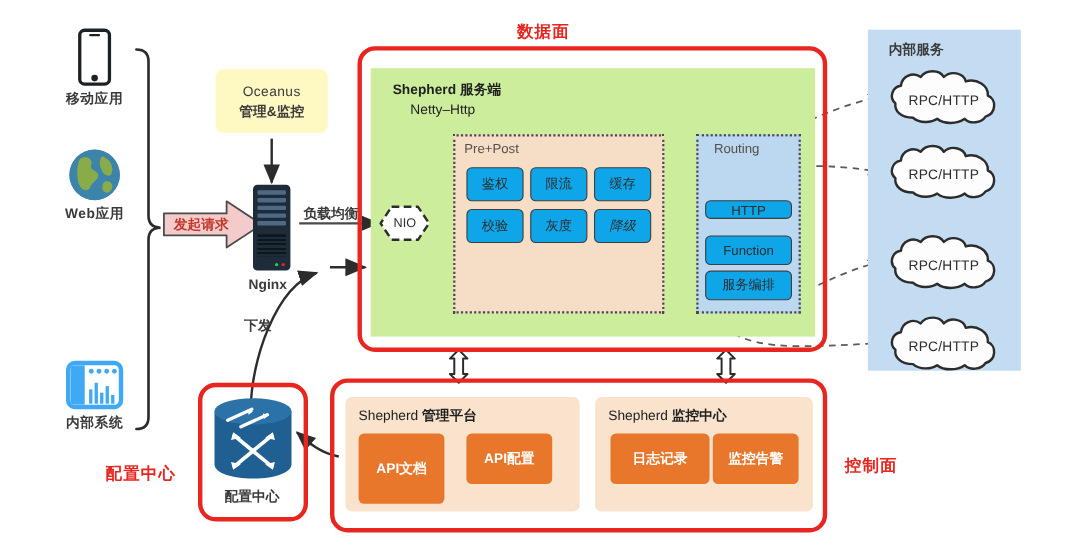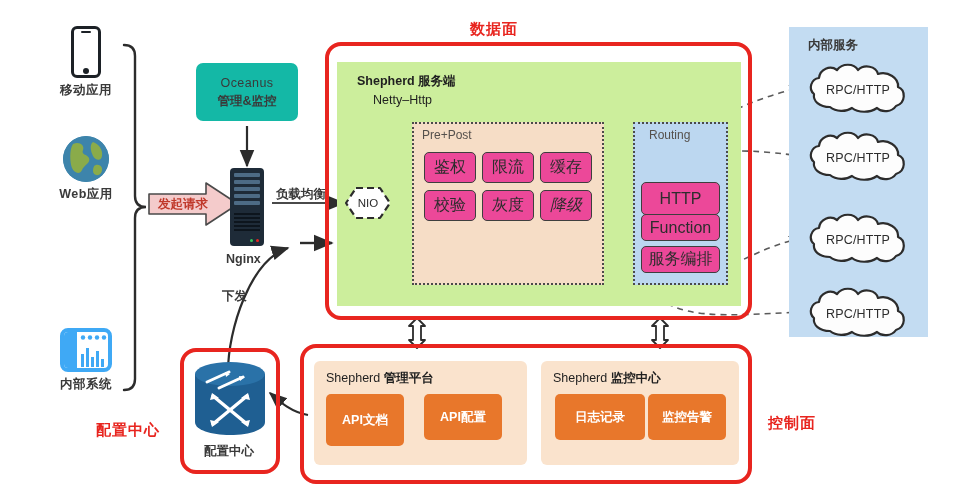--- a/index.html
+++ b/index.html
@@ -31,21 +31,21 @@
 
   
   .sys{width:52px;height:44px;margin:0 auto;border:4px solid #3fa9f5;border-radius:8px;
        background:#fff;box-sizing:border-box;position:relative;overflow:hidden;}
 
   
   .lbl{position:absolute;font-size:12.5px;font-weight:bold;color:#3a3a3a;white-space:nowrap;}
   .lbl-red{position:absolute;font-size:15px;font-weight:bold;color:#e8251f;white-space:nowrap;letter-spacing:1px;}
 
   
-  .oceanus{position:absolute;background:#14b8a6;border-radius:7px;
+  .oceanus{position:absolute;background:#fef9c3;border-radius:7px;
            display:flex;flex-direction:column;align-items:center;justify-content:center;
            font-size:12.5px;color:#3a3a3a;line-height:1.45;}
   .oceanus .en{font-weight:normal;letter-spacing:.4px;}
   .oceanus .cn{font-weight:bold;}
 
   
   .server{position:absolute;width:34px;height:78px;background:#1e2b38;border-radius:4px;
           box-sizing:border-box;padding:5px 4px;}
   .server .bay{height:4px;background:#4d6b85;border-radius:1px;margin-bottom:3px;}
   .server .vent{position:absolute;left:4px;right:4px;bottom:13px;height:20px;
@@ -62,23 +62,23 @@
 
   
   .green{position:absolute;background:#ccee9c;box-sizing:border-box;}
   .green .ttl{position:absolute;font-size:12.5px;color:#1f1f1f;line-height:1.5;}
   .green .ttl b{font-weight:bold;}
 
   
   .dotbox{position:absolute;border:2.5px dotted #4a4a4a;box-sizing:border-box;}
   .dotbox .hd{position:absolute;top:4px;left:8px;font-size:12px;color:#55504c;}
 
-  .chip{position:absolute;background:#ec4899;border:1.6px solid #3e3e3e;border-radius:5px;
+  .chip{position:absolute;background:#0ea5e9;border:1.6px solid #3e3e3e;border-radius:5px;
         display:flex;align-items:center;justify-content:center;
-        font-size:16px;color:#2d2d2d;box-sizing:border-box;}
+        font-size:12px;color:#2d2d2d;box-sizing:border-box;}
 
   
   .nio{position:absolute;}
 
   
   .bluepanel{position:absolute;background:#c3dcf2;}
   .cloud{position:absolute;}
   .cloud .ct{position:absolute;inset:0;display:flex;align-items:center;justify-content:center;
              font-size:12.5px;color:#2d2d2d;letter-spacing:.2px;}
 
@@ -227,21 +227,21 @@
   <div class="chip" style="left:424px;top:152px;width:52px;height:31px;">鉴权</div>
   <div class="chip" style="left:482px;top:152px;width:52px;height:31px;">限流</div>
   <div class="chip" style="left:540px;top:152px;width:52px;height:31px;">缓存</div>
   <div class="chip" style="left:424px;top:190px;width:52px;height:31px;">校验</div>
   <div class="chip" style="left:482px;top:190px;width:52px;height:31px;">灰度</div>
   <div class="chip" style="left:540px;top:190px;width:52px;height:31px;font-style:italic;">降级</div>
 
   <div class="dotbox" style="left:633px;top:122px;width:95px;height:163px;background:#bcd7f0;">
     <div class="hd" style="left:14px;">Routing</div>
   </div>
-  <div class="chip" style="left:641px;top:182px;width:79px;height:33px;">HTTP</div>
+  <div class="chip" style="left:641px;top:182px;width:79px;height:17px;">HTTP</div>
   <div class="chip" style="left:641px;top:214px;width:79px;height:27px;">Function</div>
   <div class="chip" style="left:641px;top:246px;width:79px;height:27px;">服务编排</div>
 
   <div class="bluepanel" style="left:789px;top:27px;width:139px;height:310px;">
   </div>
   <div class="lbl" style="left:808px;top:37px;">内部服务</div>
 
   <div class="cloud" style="left:806px;top:63px;">
     <svg width="104" height="50" viewBox="0 0 104 50">
       <path d="M24,44 C13,44 7,38 8,31 C2,26 5,16 13,15 C14,6 24,2 31,7 C36,0 48,0 52,7 C58,1 70,3 72,11 C82,8 93,15 92,24 C100,27 100,40 90,43 C86,49 76,50 71,45 C64,50 52,50 46,45 C40,49 30,49 24,44 Z" fill="#fdfdfd" stroke="#2c2c2c" stroke-width="2.2" stroke-linejoin="round"></path>
@@ -291,21 +291,21 @@
   <div class="lbl-red" style="left:96px;top:421px;">配置中心</div>
 
   <div class="plane" style="left:300px;top:344px;width:452px;height:140px;"></div>
 
   <div class="peach" style="left:314px;top:361px;width:213px;height:104px;">
     <div class="hd">
       <span>Shepherd</span>
       <b>管理平台</b>
     </div>
   </div>
-  <div class="obtn" style="left:326px;top:394px;width:78px;height:52px;">API文档</div>
+  <div class="obtn" style="left:326px;top:394px;width:78px;height:64px;">API文档</div>
   <div class="obtn" style="left:424px;top:394px;width:78px;height:46px;">API配置</div>
 
   <div class="peach" style="left:541px;top:361px;width:198px;height:104px;">
     <div class="hd">
       <span>Shepherd</span>
       <b>监控中心</b>
     </div>
   </div>
   <div class="obtn" style="left:555px;top:394px;width:90px;height:46px;">日志记录</div>
   <div class="obtn" style="left:648px;top:394px;width:78px;height:46px;">监控告警</div>

